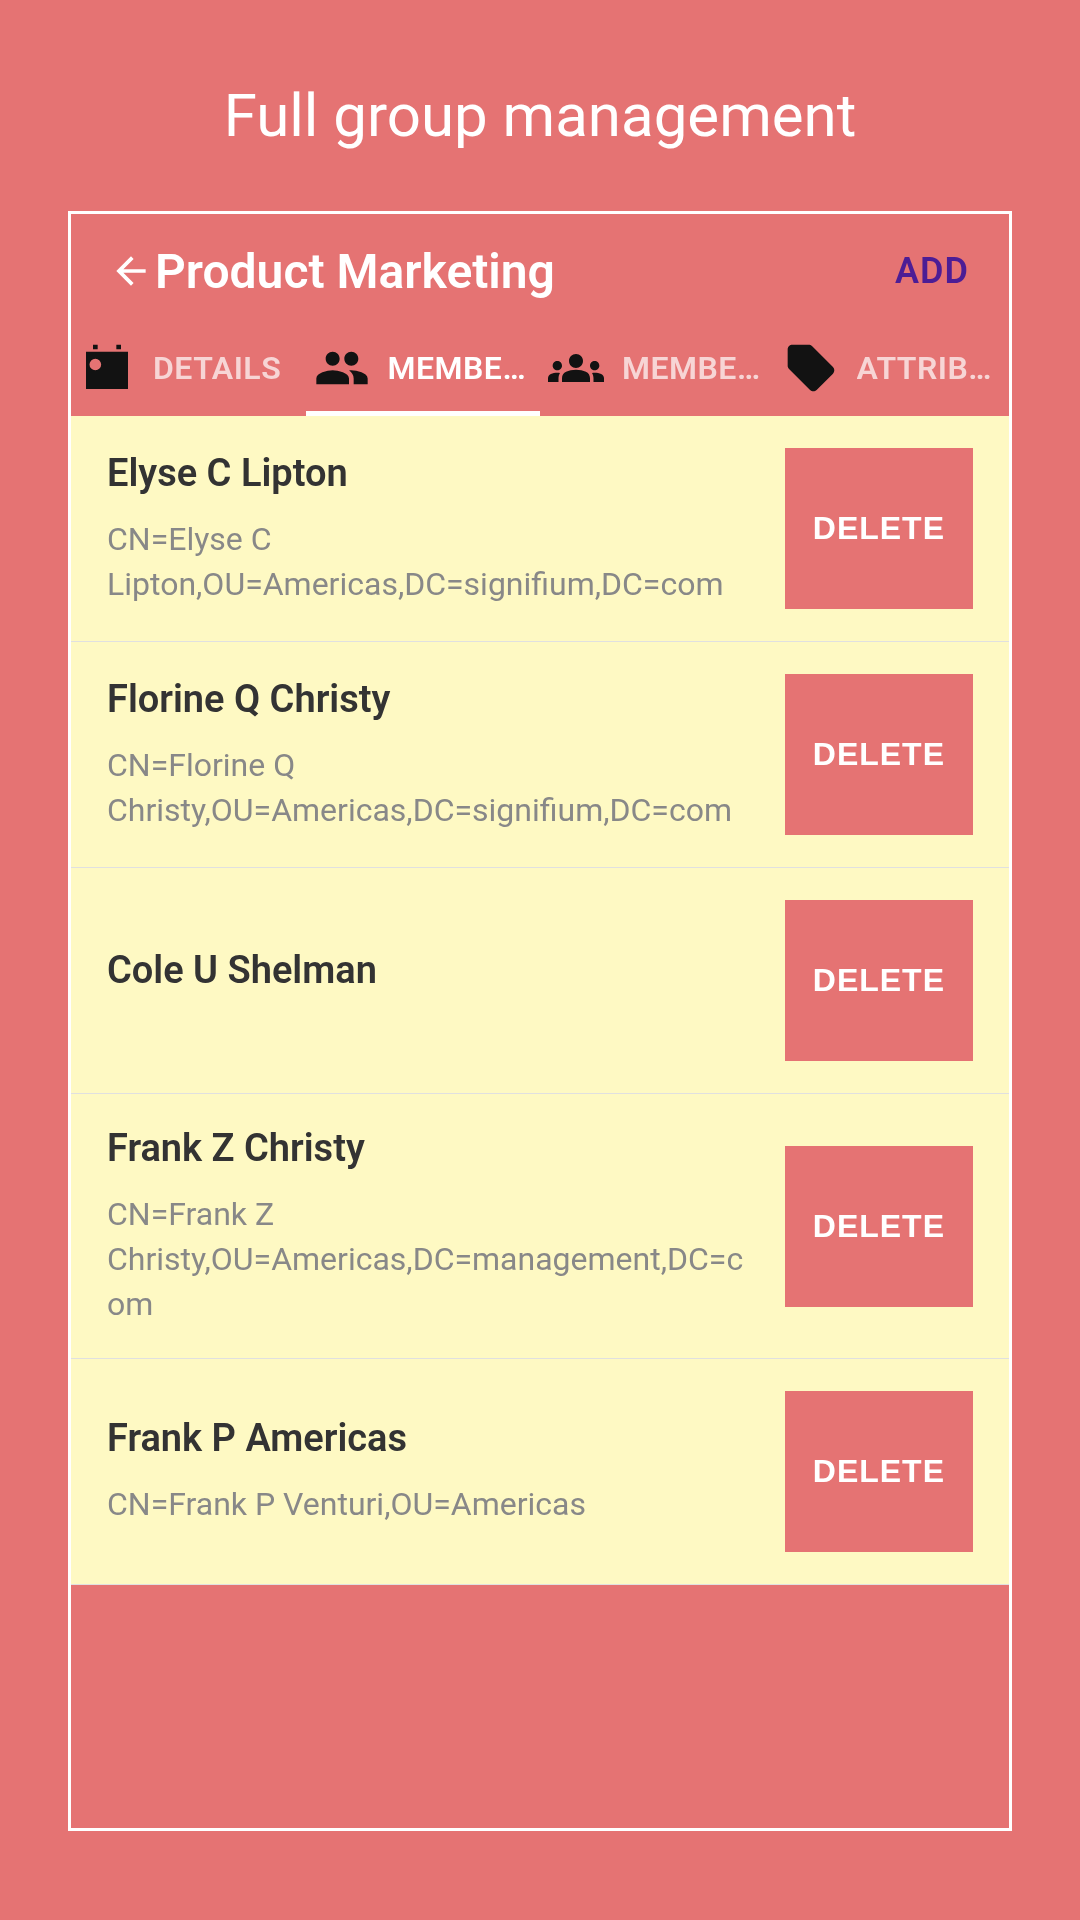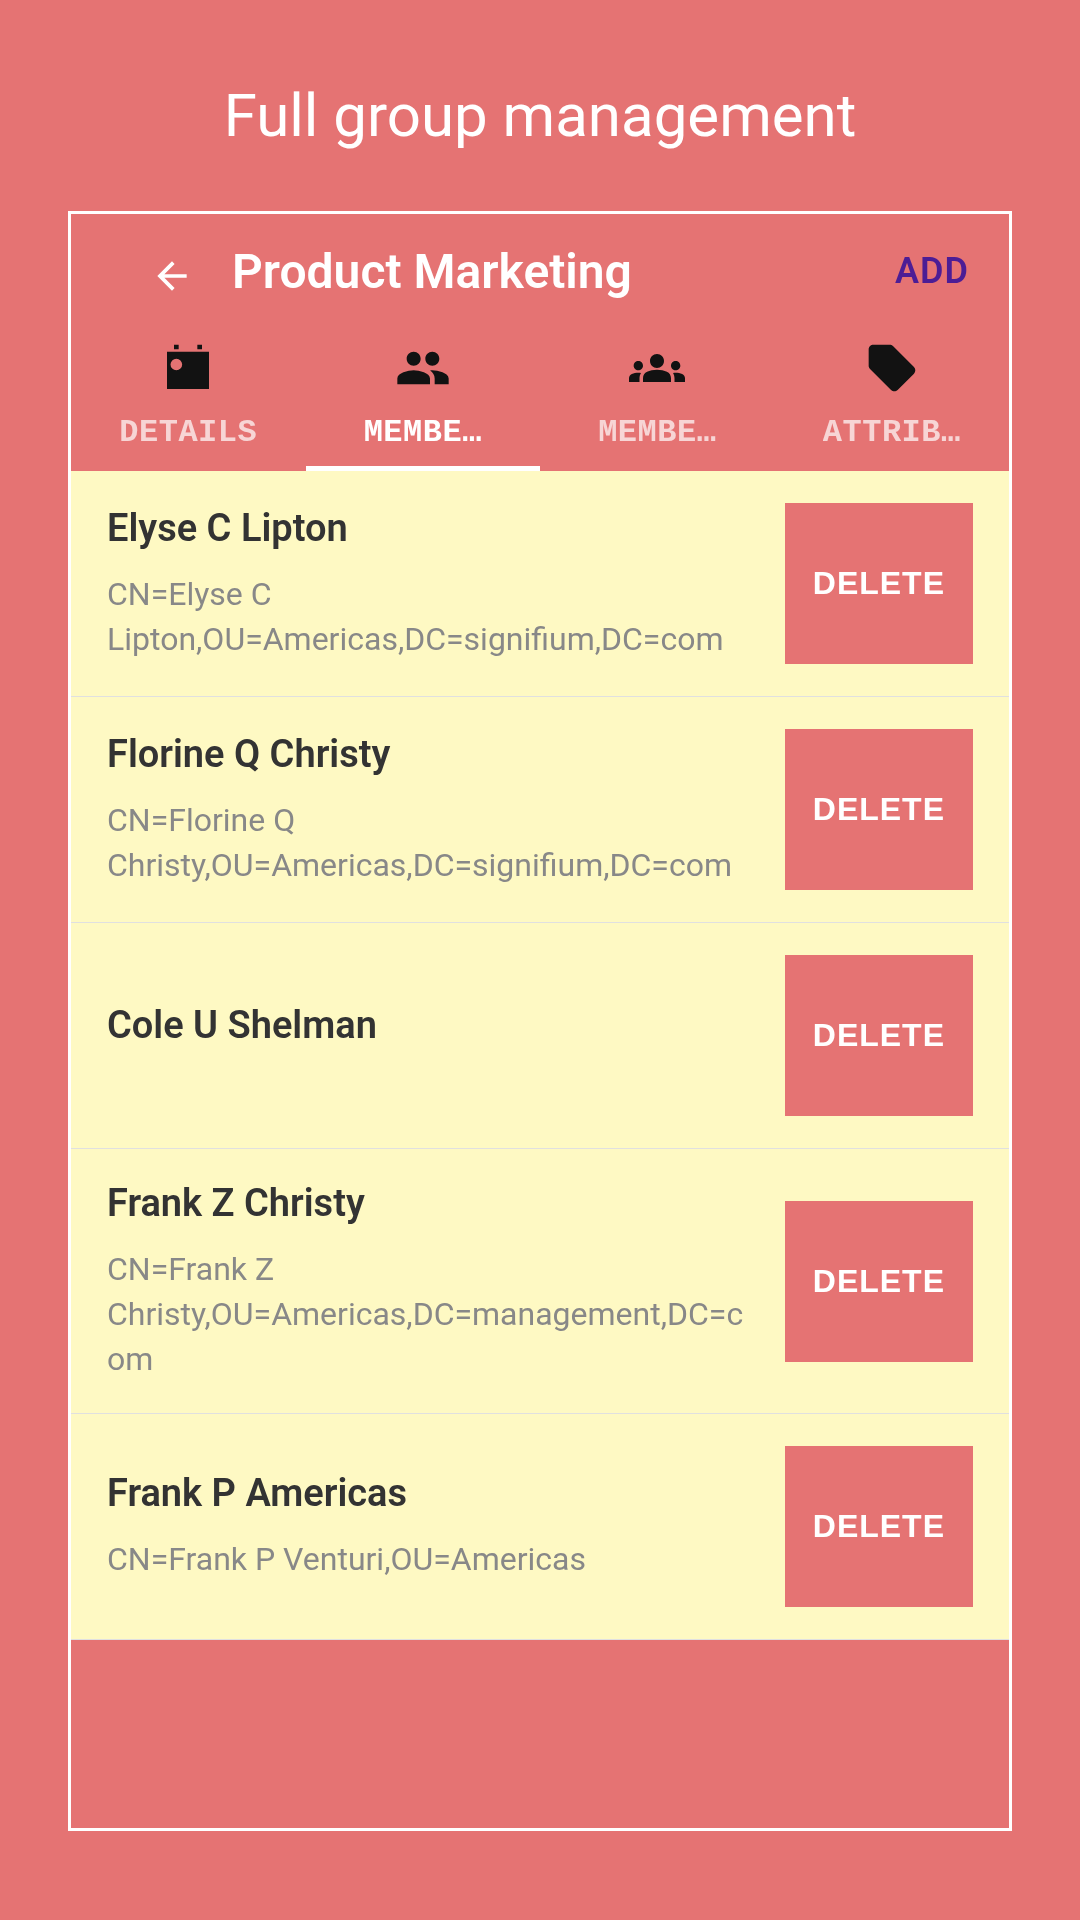--- a/index.html
+++ b/index.html
@@ -19,24 +19,22 @@
     }
     .app-frame {
       margin: 0 68px;
       border: 3px solid #fff;
       background: #e57373;
       height: 1620px;
       overflow: hidden;
     }
     .app-header {
       display: flex;
-      align-items: flex-end;
+      align-items: center;
       padding: 28px 36px 20px;
-      gap: 36px;
-      margin-left: 41px;
     }
     .back-btn {
       color: #fff;
       font-size: 48px;
       line-height: 1;
       cursor: pointer;
       display: flex;
       align-items: center;
       justify-content: center;
       width: 48px;
@@ -58,27 +56,26 @@
       cursor: pointer;
       padding: 8px 4px;
     }
     .tabs {
       display: flex;
       padding: 12px 0 0;
     }
     .tab {
       flex: 1;
       display: flex;
-      flex-direction: column;
+      flex-direction: row;
       align-items: center;
       gap: 18px;
       padding: 8px 8px 20px;
       cursor: pointer;
       position: relative;
-      font-family: Liberation Mono, monospace;
     }
     .tab.active::after {
       content: "";
       position: absolute;
       bottom: 0;
       left: 0;
       right: 0;
       height: 5px;
       background: #fff;
     }

